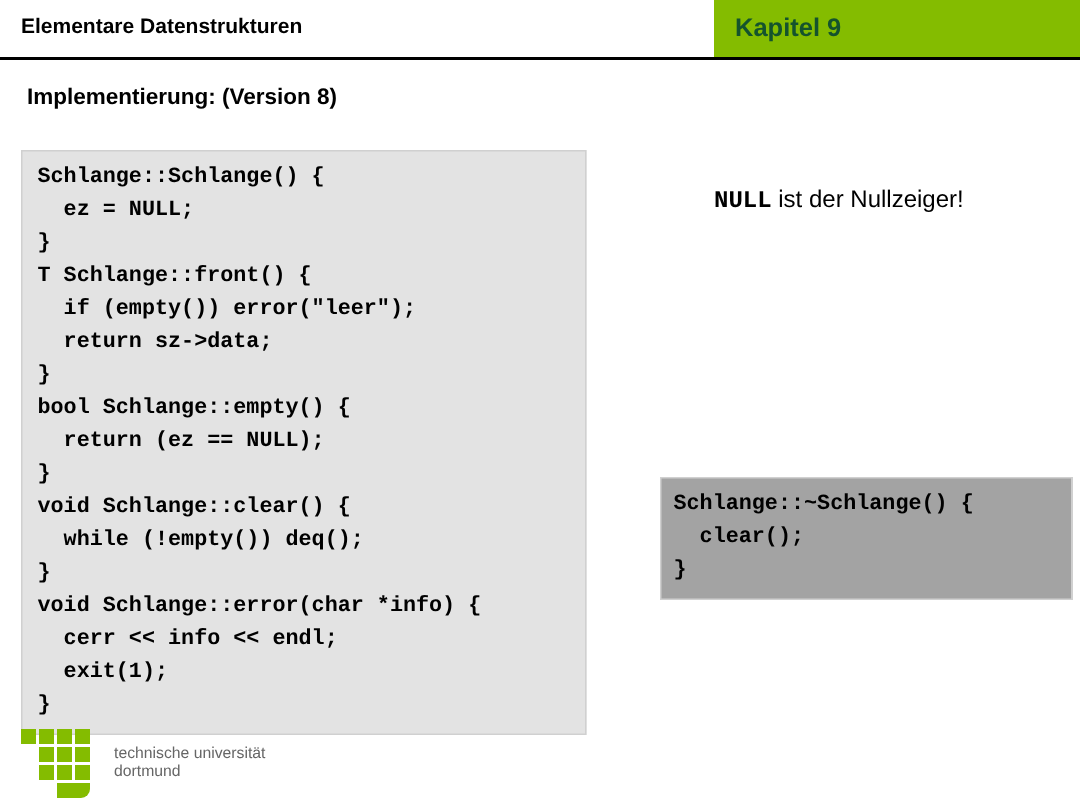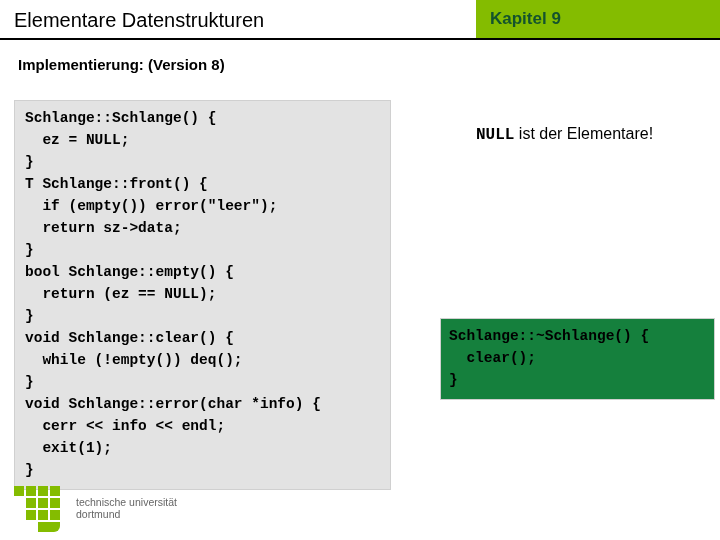--- a/index.html
+++ b/index.html
@@ -12,22 +12,22 @@
     overflow: hidden;
   }
   .header {
     display: flex;
     width: 100%;
     height: 38px;
   }
   .header-left {
     background: #fff;
     color: #000;
-    font-weight: normal;
-    font-size: 20px;
+    font-weight: bold;
+    font-size: 14px;
     padding: 9px 0 0 14px;
     flex: 0 0 476px;
   }
   .header-right {
     background: #84bc00;
     color: #14532d;
     font-weight: bold;
     font-size: 17px;
     padding: 9px 0 0 14px;
     flex: 1;
@@ -64,21 +64,21 @@
   }
   .note-code {
     font-family: "Courier New", monospace;
     font-weight: bold;
   }
   .code-side {
     position: absolute;
     left: 440px;
     top: 318px;
     width: 275px;
-    background: #15803d;
+    background: #a3a3a3;
     border: 1px solid #d0d0d0;
     font-family: "Courier New", monospace;
     font-weight: bold;
     font-size: 14.5px;
     line-height: 22px;
     padding: 6px 8px 8px 8px;
     white-space: pre;
   }
   .logo-wrap {
     position: absolute;
@@ -128,21 +128,21 @@
 }
 void Schlange::clear() {
   while (!empty()) deq();
 }
 void Schlange::error(char *info) {
   cerr &lt;&lt; info &lt;&lt; endl;
   exit(1);
 }</div>
 
 <div class="note">
-  <span class="note-code">NULL</span><span> ist der Elementare!</span>
+  <span class="note-code">NULL</span><span> ist der Nullzeiger!</span>
 </div>
 
 <div class="code-side">Schlange::~Schlange() {
   clear();
 }</div>
 
 <div class="logo-wrap">
   <div class="tu-logo">
     <div class="sq" style="left:0;top:0"></div>
     <div class="sq" style="left:12px;top:0"></div>

